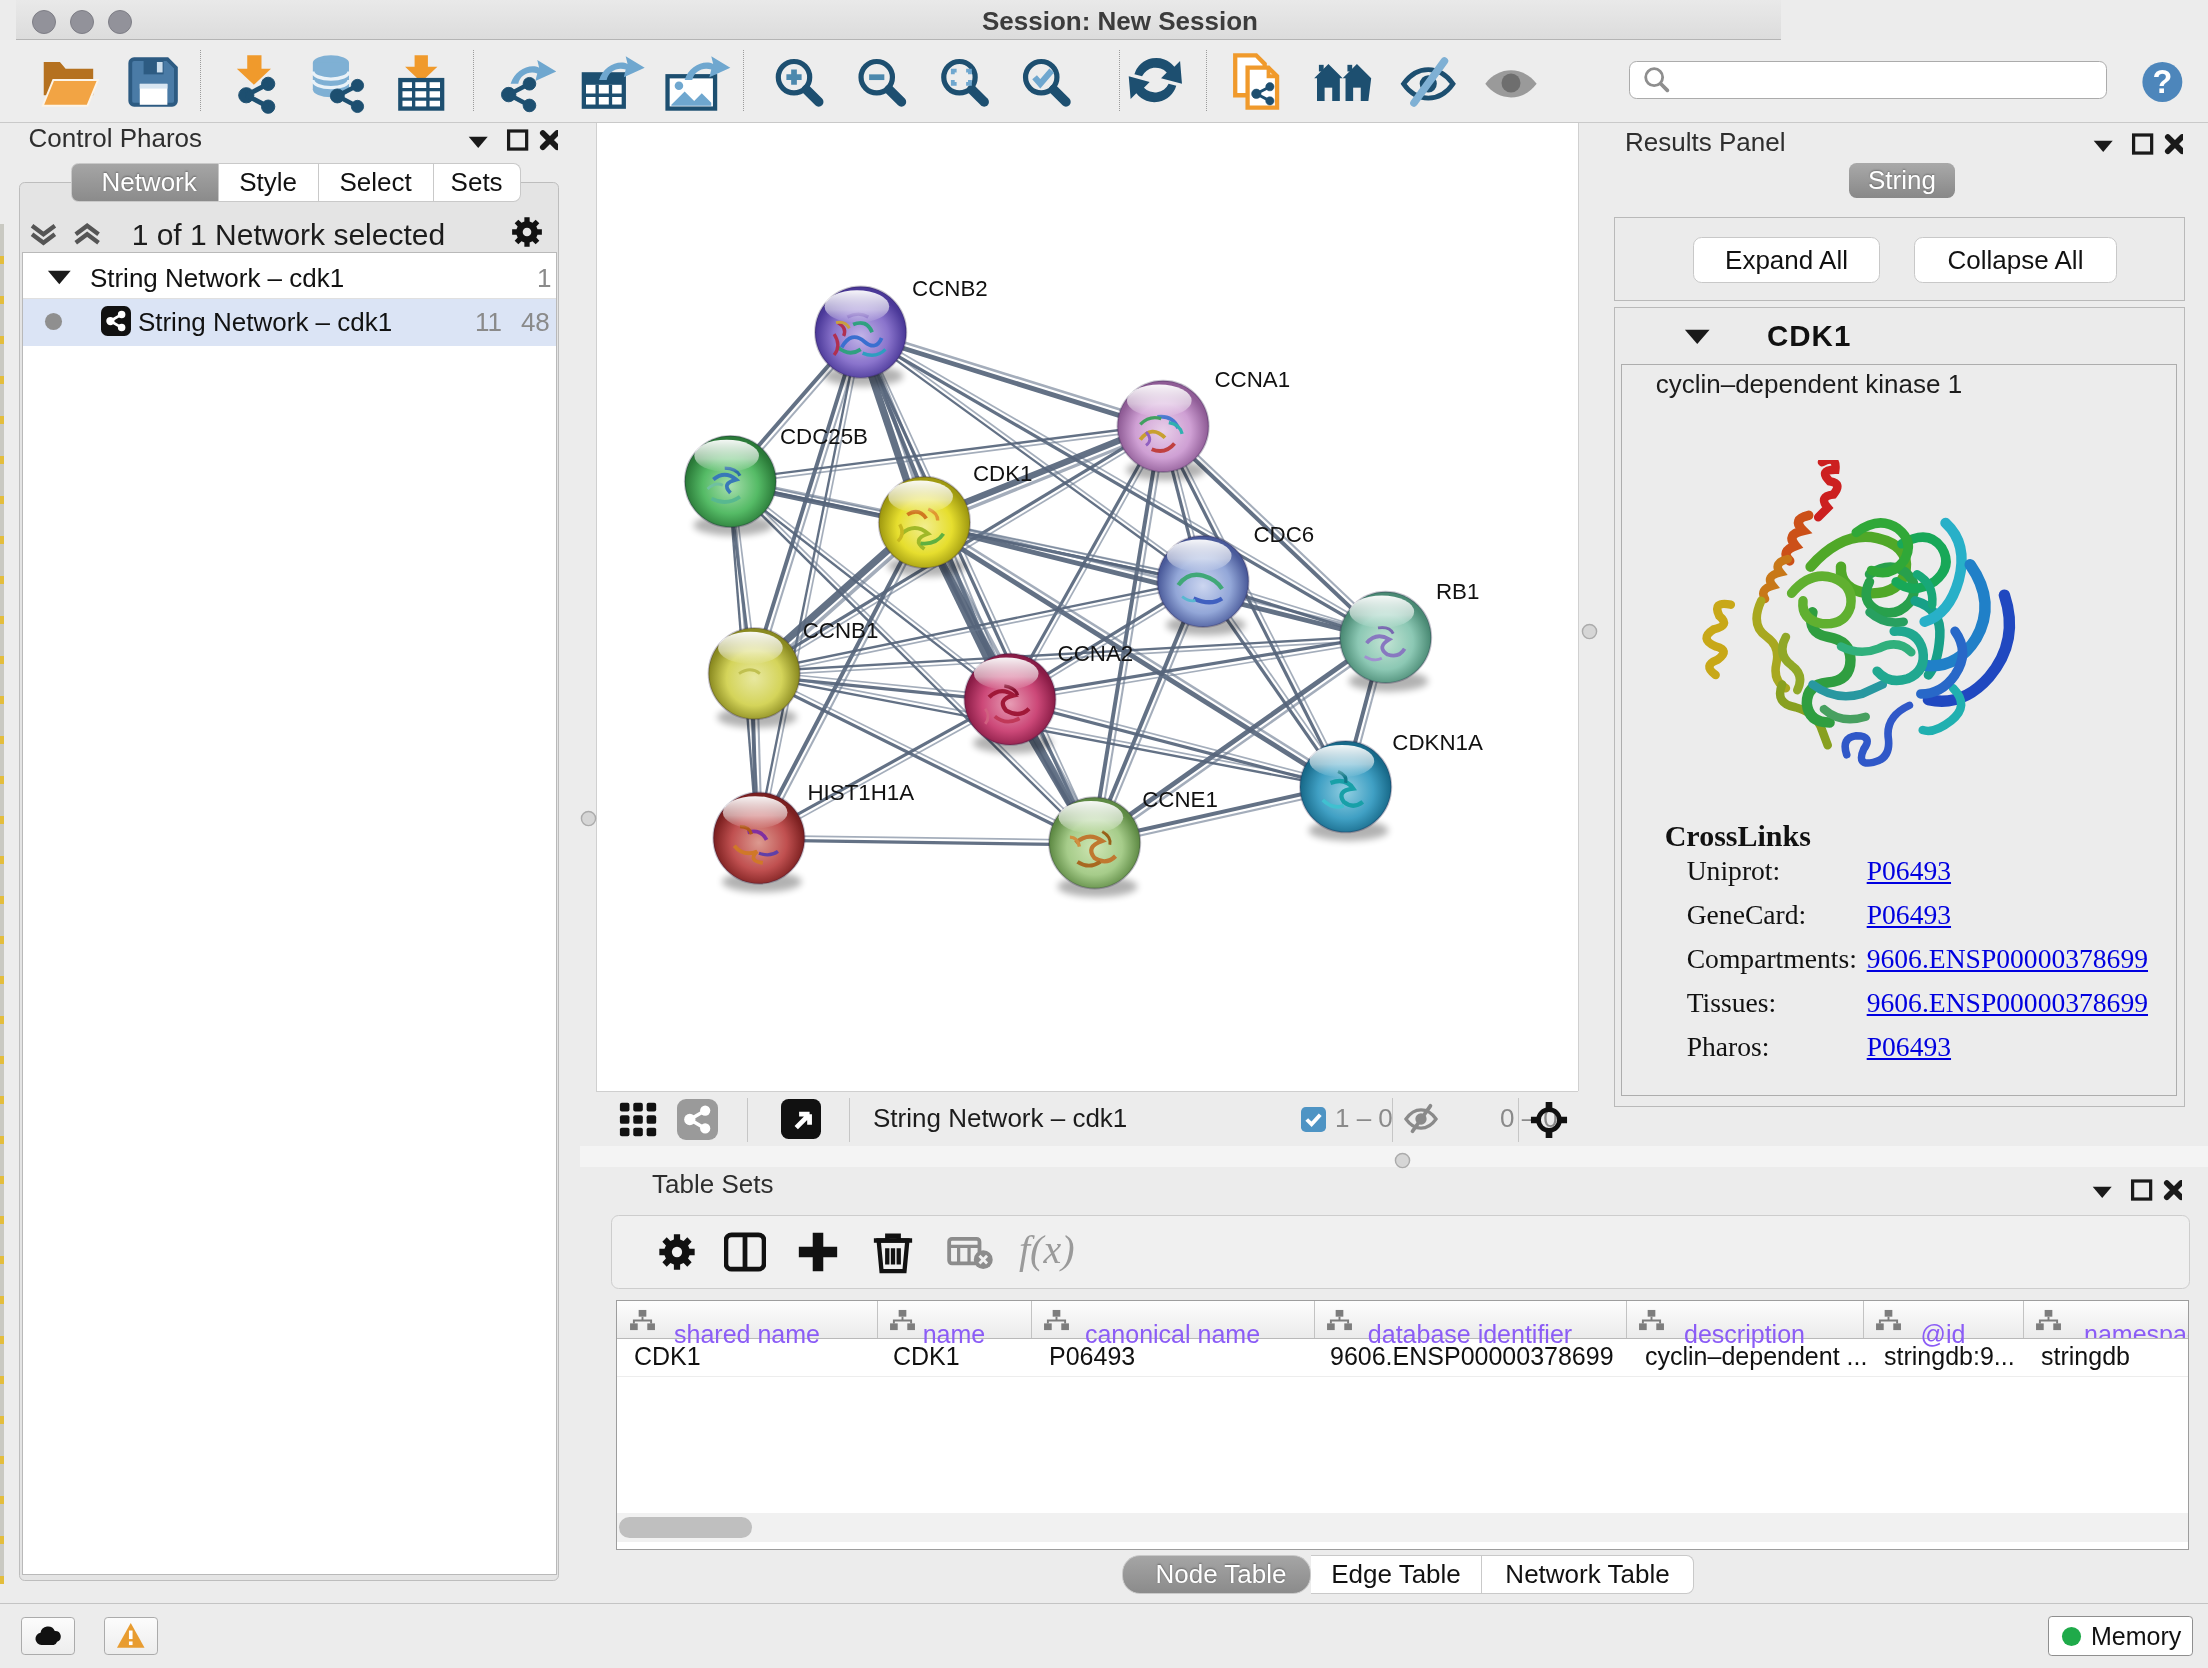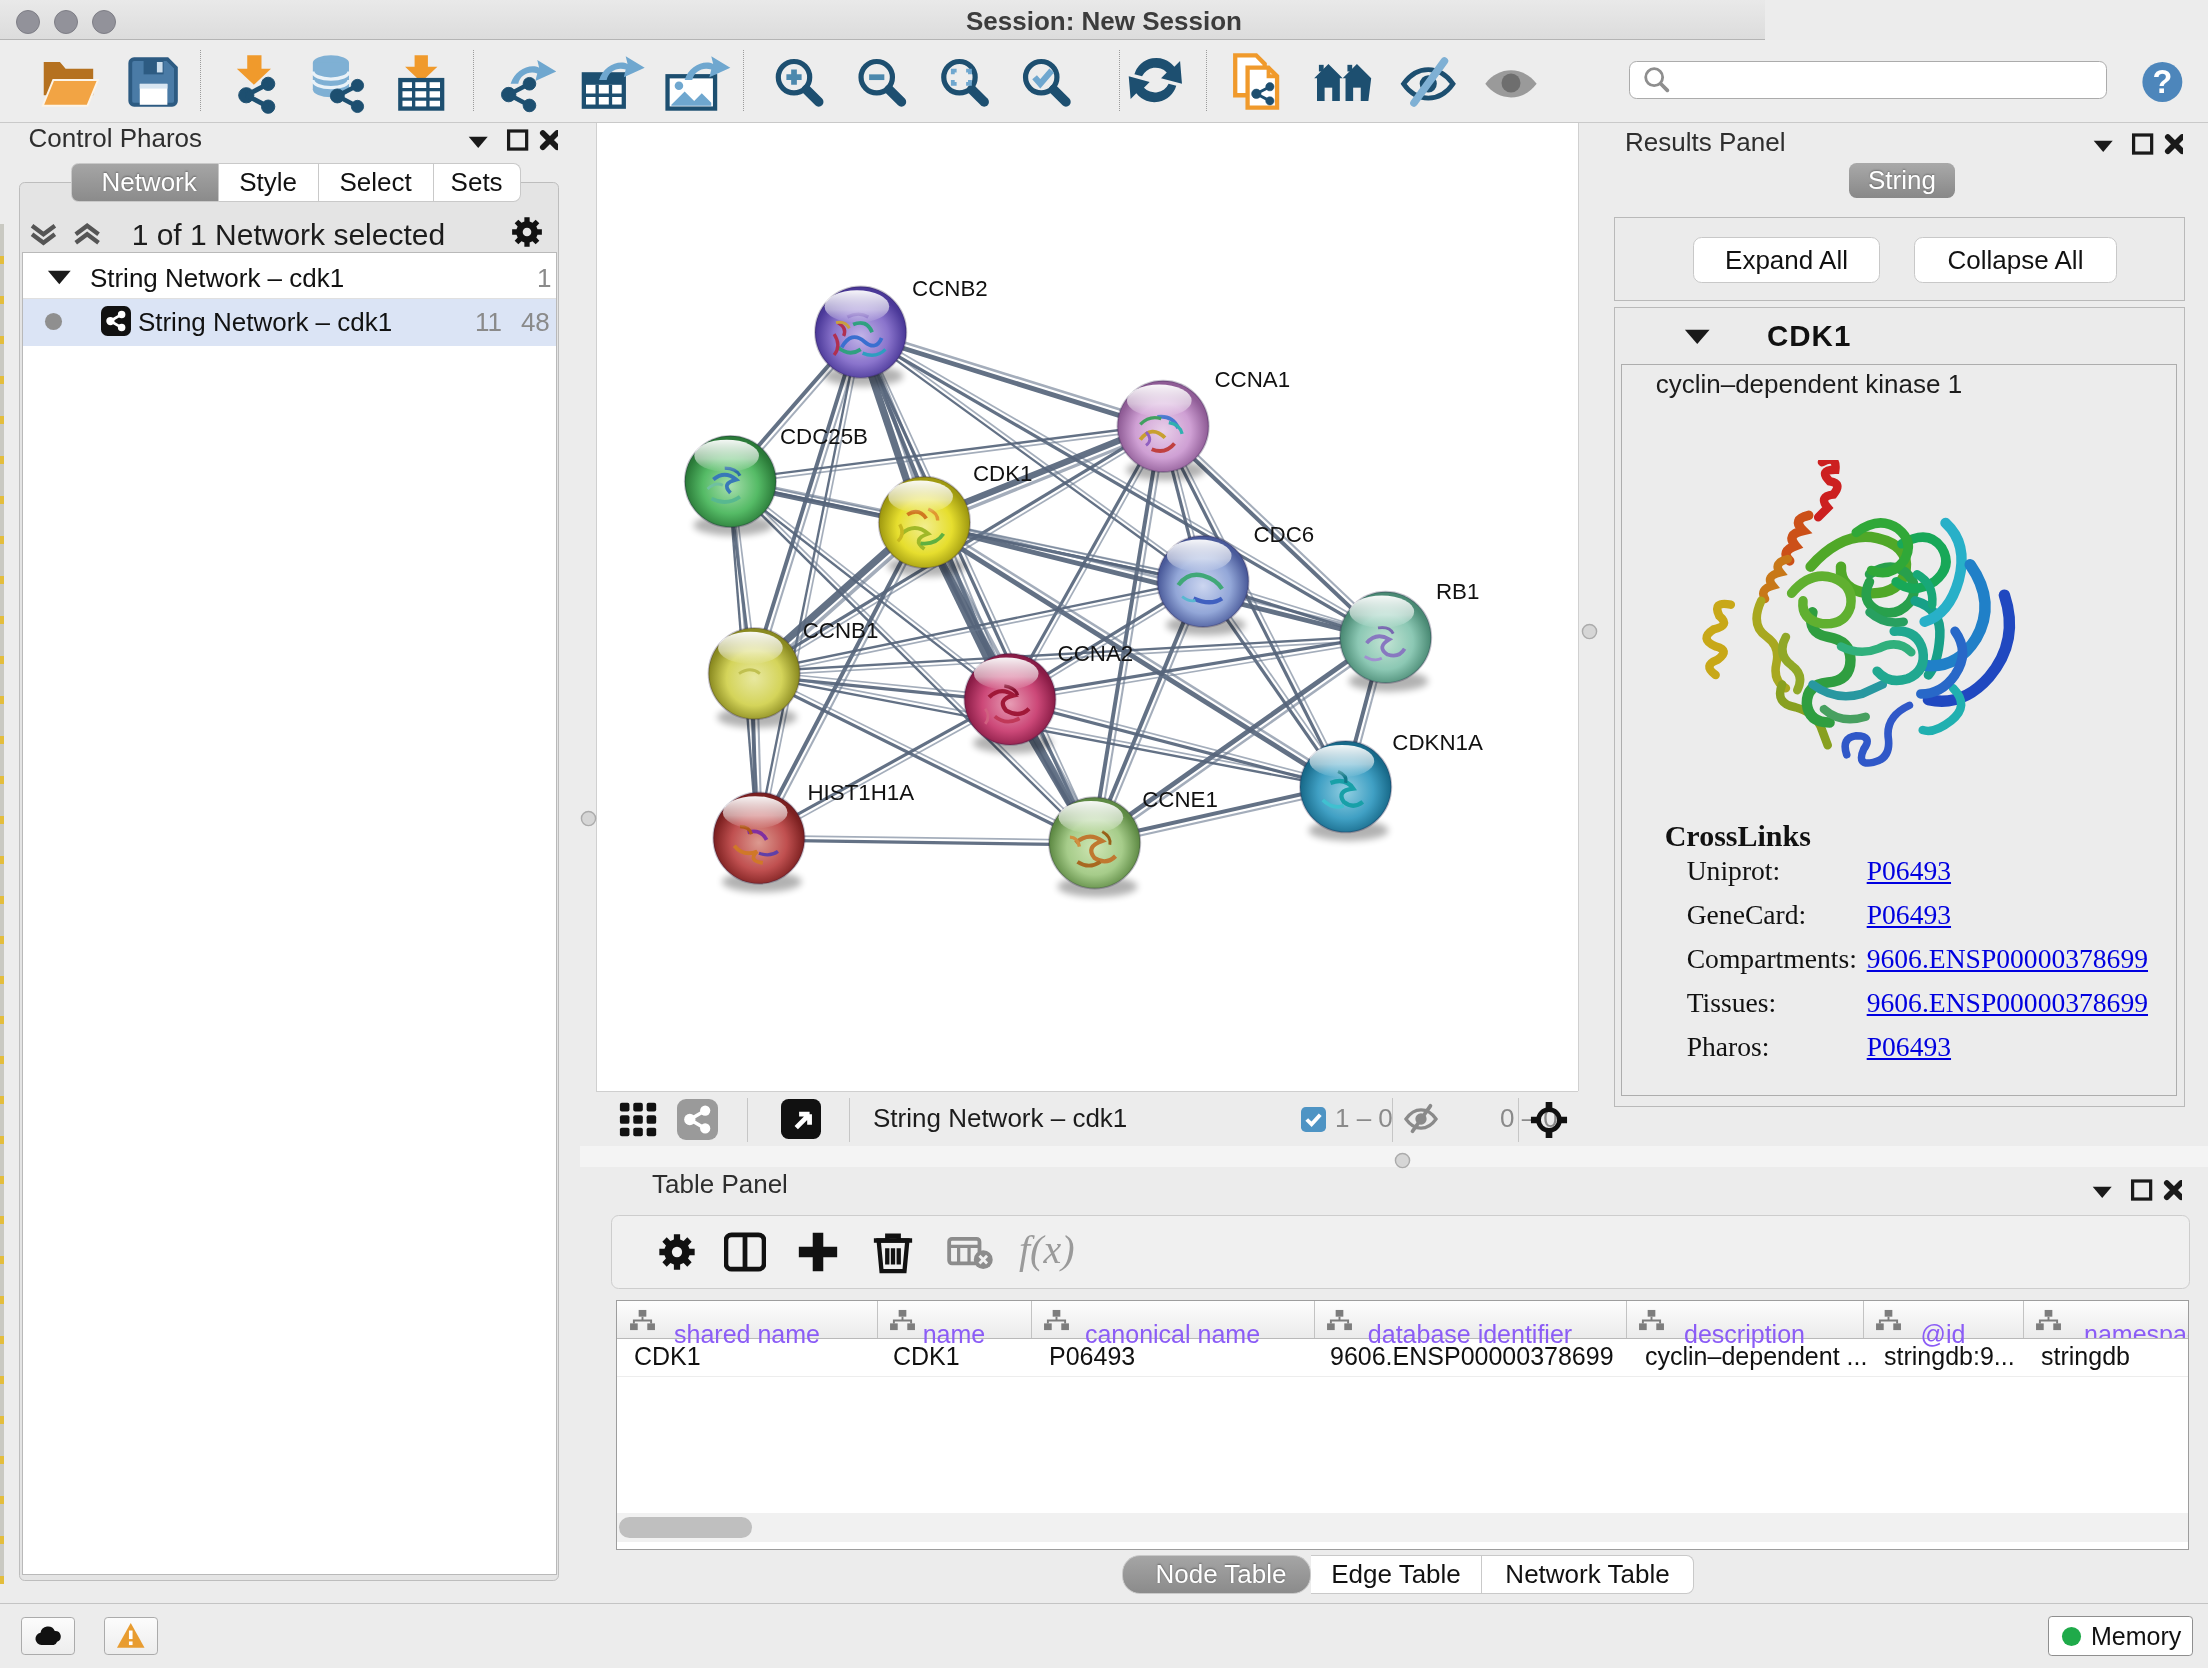--- a/index.html
+++ b/index.html
@@ -1,18 +1,18 @@
 <!DOCTYPE html>
 <html style="font-size:15px"><head>
 <meta charset="utf-8">
 <style>
 html,body{margin:0;padding:0;width:2208px;height:1668px;overflow:hidden;
  font-family:"Liberation Sans",sans-serif;background:#ececec;position:relative;}
 .abs{position:absolute;}
-#titlebar{left:0;top:0;width:1765px;height:39px;
+#titlebar{left:16px;top:0;width:1765px;height:39px;
  background:linear-gradient(#e9e9e9,#dcdcdc);border-bottom:1px solid #b4b4b4;}
 .tl{position:absolute;top:9.5px;width:22px;height:22px;border-radius:50%;
  background:#92929a;border:1px solid #7e7e86;}
 #title{position:absolute;top:5.7px;left:0;width:2208px;text-align:center;
  font-size:26px;font-weight:bold;color:#3c3c3c;}
 #toolbar{left:0;top:40px;width:2208px;height:82px;background:#ededed;border-bottom:1px solid #c9c9c9;}
 .sep{position:absolute;top:9.5px;height:61px;width:0;border-left:1.9px dotted #9b9b9b;}
 #searchbox{position:absolute;left:1629px;top:21px;width:476px;height:36px;background:#fff;
  border:1.9px solid #ababab;border-radius:7.6px;}
 
@@ -599,21 +599,21 @@
           <div><a class="link">P06493</a></div>
     <div><a class="link">9606.ENSP00000378699</a></div>
           <div><a class="link">9606.ENSP00000378699</a></div>
     <div><a class="link">P06493</a></div>
    </div>
   </div>
  </div>
 </div>
 <div id="hsplit" class="abs"></div>
 <div id="tablepanel" class="abs">
- <div class="abs paneltitle" style="left:72px;top:1.9px;">Table Panel</div>
+ <div class="abs paneltitle" style="left:72px;top:1.9px;">Table Sets</div>
  <svg class="abs" style="left:1507px;top:9.5px" width="95" height="27" viewBox="0 0 100 28">
   <path d="M6,10 l20,0 l-10,12 z" fill="#1a1a1a"></path>
   <rect x="48" y="4" width="19" height="19" fill="none" stroke="#1a1a1a" stroke-width="3.4"></rect>
   <path d="M84,6 L99,21 M99,6 L84,21" stroke="#1a1a1a" stroke-width="6" stroke-linecap="round"></path>
  </svg>
  <div class="abs" style="left:31px;top:48px;width:1577px;height:72px;background:#f0f0f0;border:1px solid #cdcdcd;border-radius:7.6px;">
   <svg class="abs" style="left:46px;top:17px" width="38" height="38" viewBox="0 0 34 34">
    <path d="M28.2,14.2 L32.8,14.2 L32.8,19.8 L28.2,19.8 L26.9,22.9 L30.1,26.2 L26.2,30.1 L22.9,26.9 L19.8,28.2 L19.8,32.8 L14.2,32.8 L14.2,28.2 L11.1,26.9 L7.8,30.1 L3.9,26.2 L7.1,22.9 L5.8,19.8 L1.2,19.8 L1.2,14.2 L5.8,14.2 L7.1,11.1 L3.9,7.8 L7.8,3.9 L11.1,7.1 L14.2,5.8 L14.2,1.2 L19.8,1.2 L19.8,5.8 L22.9,7.1 L26.2,3.9 L30.1,7.8 L26.9,11.1 Z" fill="#111"></path>
         <circle cx="17" cy="17" r="4.6" fill="#f0f0f0"></circle>
   </svg>

